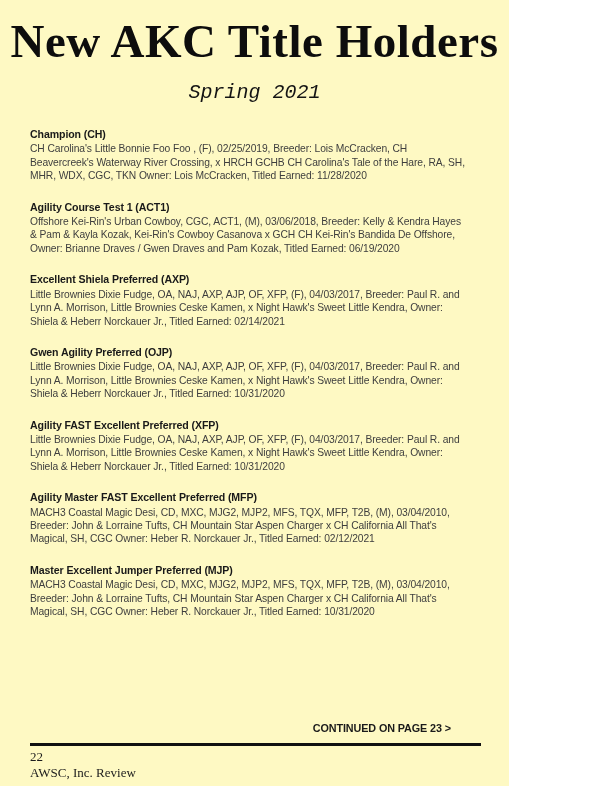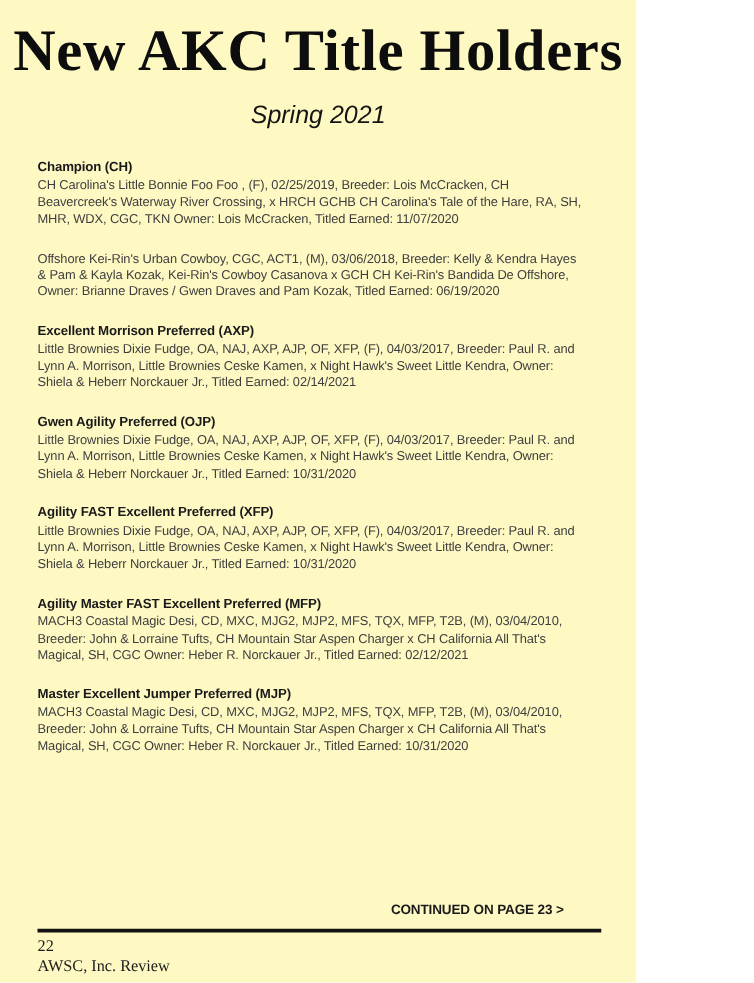--- a/index.html
+++ b/index.html
@@ -18,21 +18,21 @@
   }
   .page-title {
     font-family: "Liberation Serif", serif;
     font-weight: bold;
     font-size: 47px;
     line-height: 1.15;
     color: #0d0d0d;
     letter-spacing: 0.5px;
   }
   .page-subtitle {
-    font-family: Liberation Sans, sans-serif;
+    font-family: Liberation Mono, monospace;
     font-style: italic;
     font-size: 20px;
     color: #141414;
     margin-top: 13px;
   }
   .sections {
     padding: 24px 40px 0 30px;
   }
   .section { margin-bottom: 18px; }
   .section-heading {
@@ -87,29 +87,30 @@
 
   <div class="masthead">
     <div class="page-title">New AKC Title Holders</div>
     <div class="page-subtitle">Spring 2021</div>
   </div>
 
   <div class="sections">
 
     <div class="section">
       <div class="section-heading">Champion (CH)</div>
-      <div class="section-body">CH Carolina's Little Bonnie Foo Foo , (F), 02/25/2019, Breeder: Lois McCracken, CH Beavercreek's Waterway River Crossing,  x HRCH GCHB CH Carolina's Tale of the Hare, RA, SH, MHR, WDX, CGC, TKN Owner: Lois McCracken, Titled Earned: 11/07/2020</div>
+      <div class="section-body">CH Carolina's Little Bonnie Foo Foo , (F), 02/25/2019, Breeder: Lois McCracken, CH Beavercreek's Waterway River Crossing,  x HRCH GCHB CH Carolina's Tale of the Hare, RA, SH, MHR, WDX, CGC, TKN Owner: Lois McCracken, Titled Earned: 11/28/2020</div>
     </div>
 
     <div class="section">
+      <div class="section-heading">Agility Course Test 1 (ACT1)</div>
       <div class="section-body">Offshore Kei-Rin's Urban Cowboy, CGC, ACT1, (M), 03/06/2018, Breeder: Kelly &amp; Kendra Hayes &amp; Pam &amp; Kayla Kozak, Kei-Rin's Cowboy Casanova x GCH CH Kei-Rin's Bandida De Offshore,  Owner: Brianne Draves / Gwen Draves and Pam Kozak, Titled Earned: 06/19/2020</div>
     </div>
 
     <div class="section">
-      <div class="section-heading">Excellent Morrison Preferred (AXP)</div>
+      <div class="section-heading">Excellent Shiela Preferred (AXP)</div>
       <div class="section-body">Little Brownies Dixie Fudge, OA, NAJ, AXP, AJP, OF, XFP, (F), 04/03/2017, Breeder: Paul R. and Lynn A. Morrison, Little Brownies Ceske Kamen,  x Night Hawk's Sweet Little Kendra,  Owner: Shiela &amp; Heberr Norckauer Jr., Titled Earned: 02/14/2021</div>
     </div>
 
     <div class="section">
       <div class="section-heading">Gwen Agility Preferred (OJP)</div>
       <div class="section-body">Little Brownies Dixie Fudge, OA, NAJ, AXP, AJP, OF, XFP, (F), 04/03/2017, Breeder: Paul R. and Lynn A. Morrison, Little Brownies Ceske Kamen,  x Night Hawk's Sweet Little Kendra,  Owner: Shiela &amp; Heberr Norckauer Jr., Titled Earned: 10/31/2020</div>
     </div>
 
     <div class="section">
       <div class="section-heading">Agility FAST Excellent Preferred (XFP)</div>

